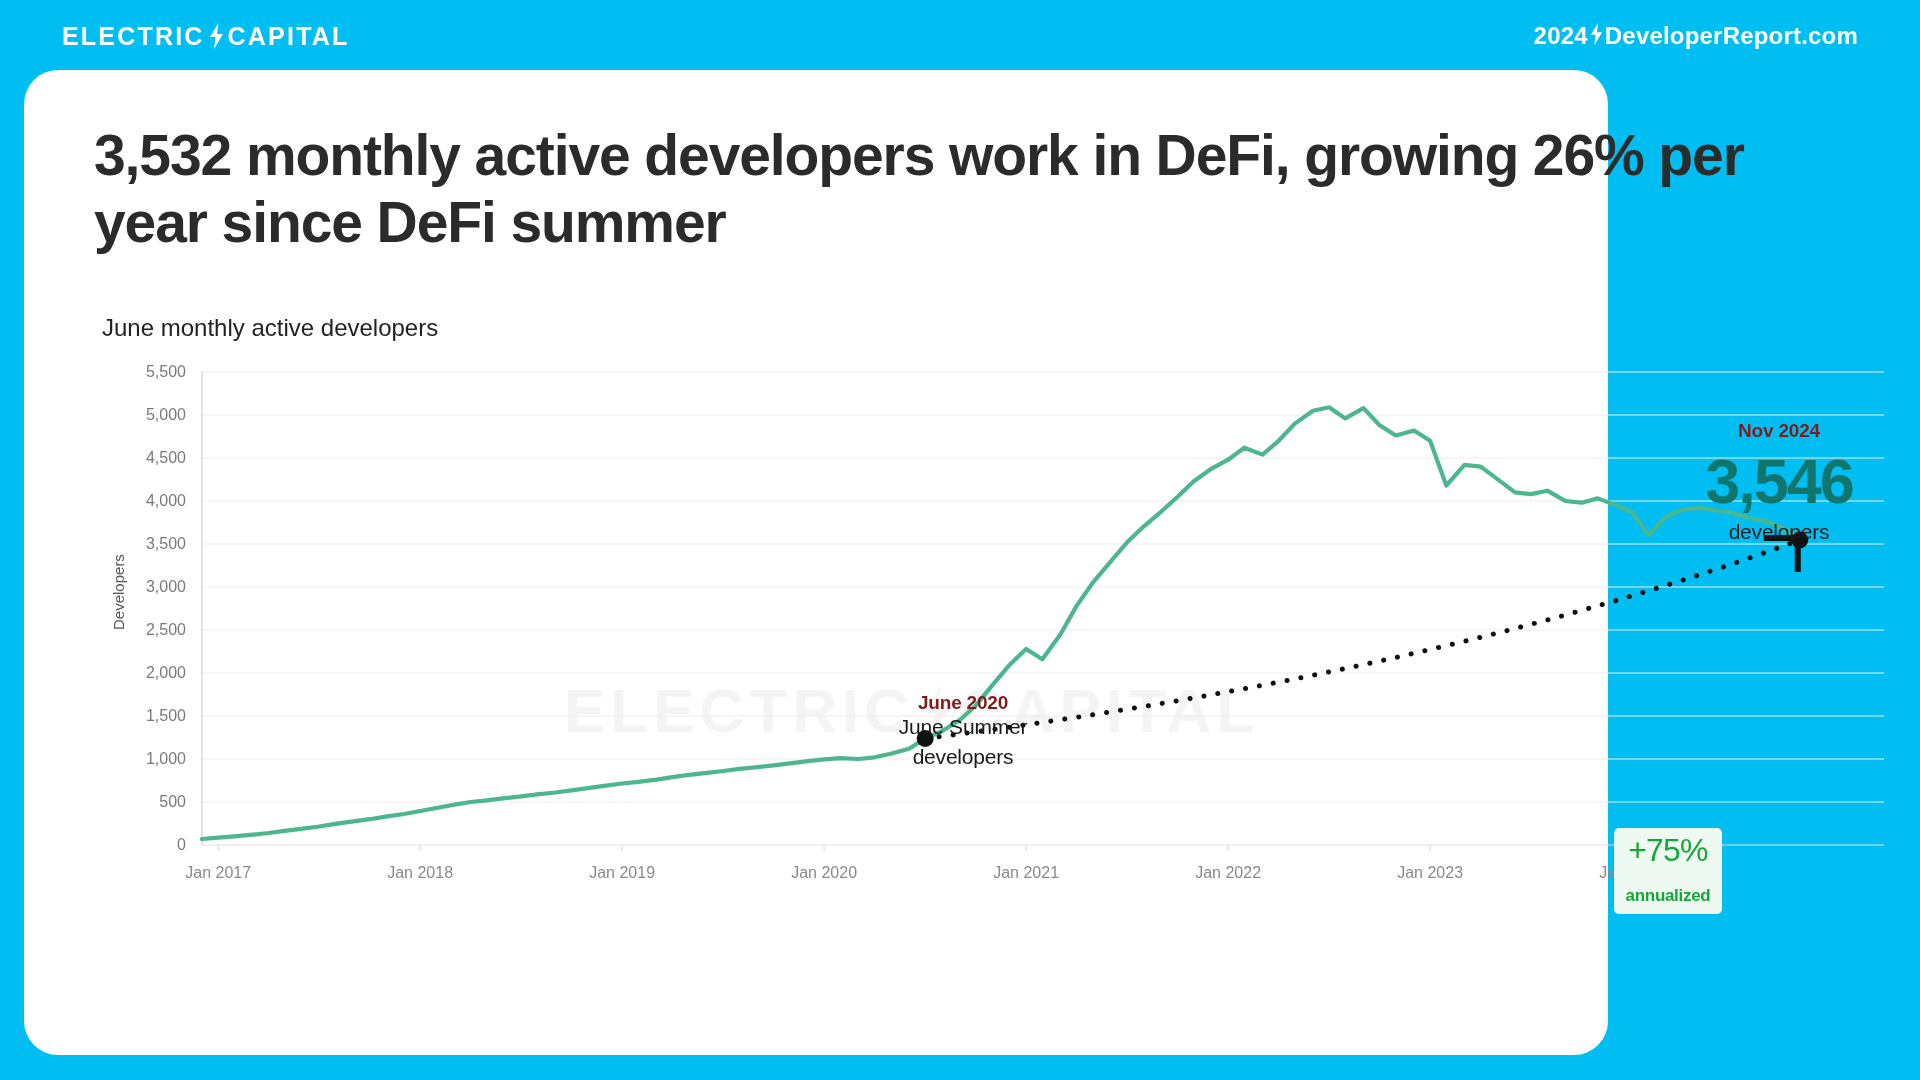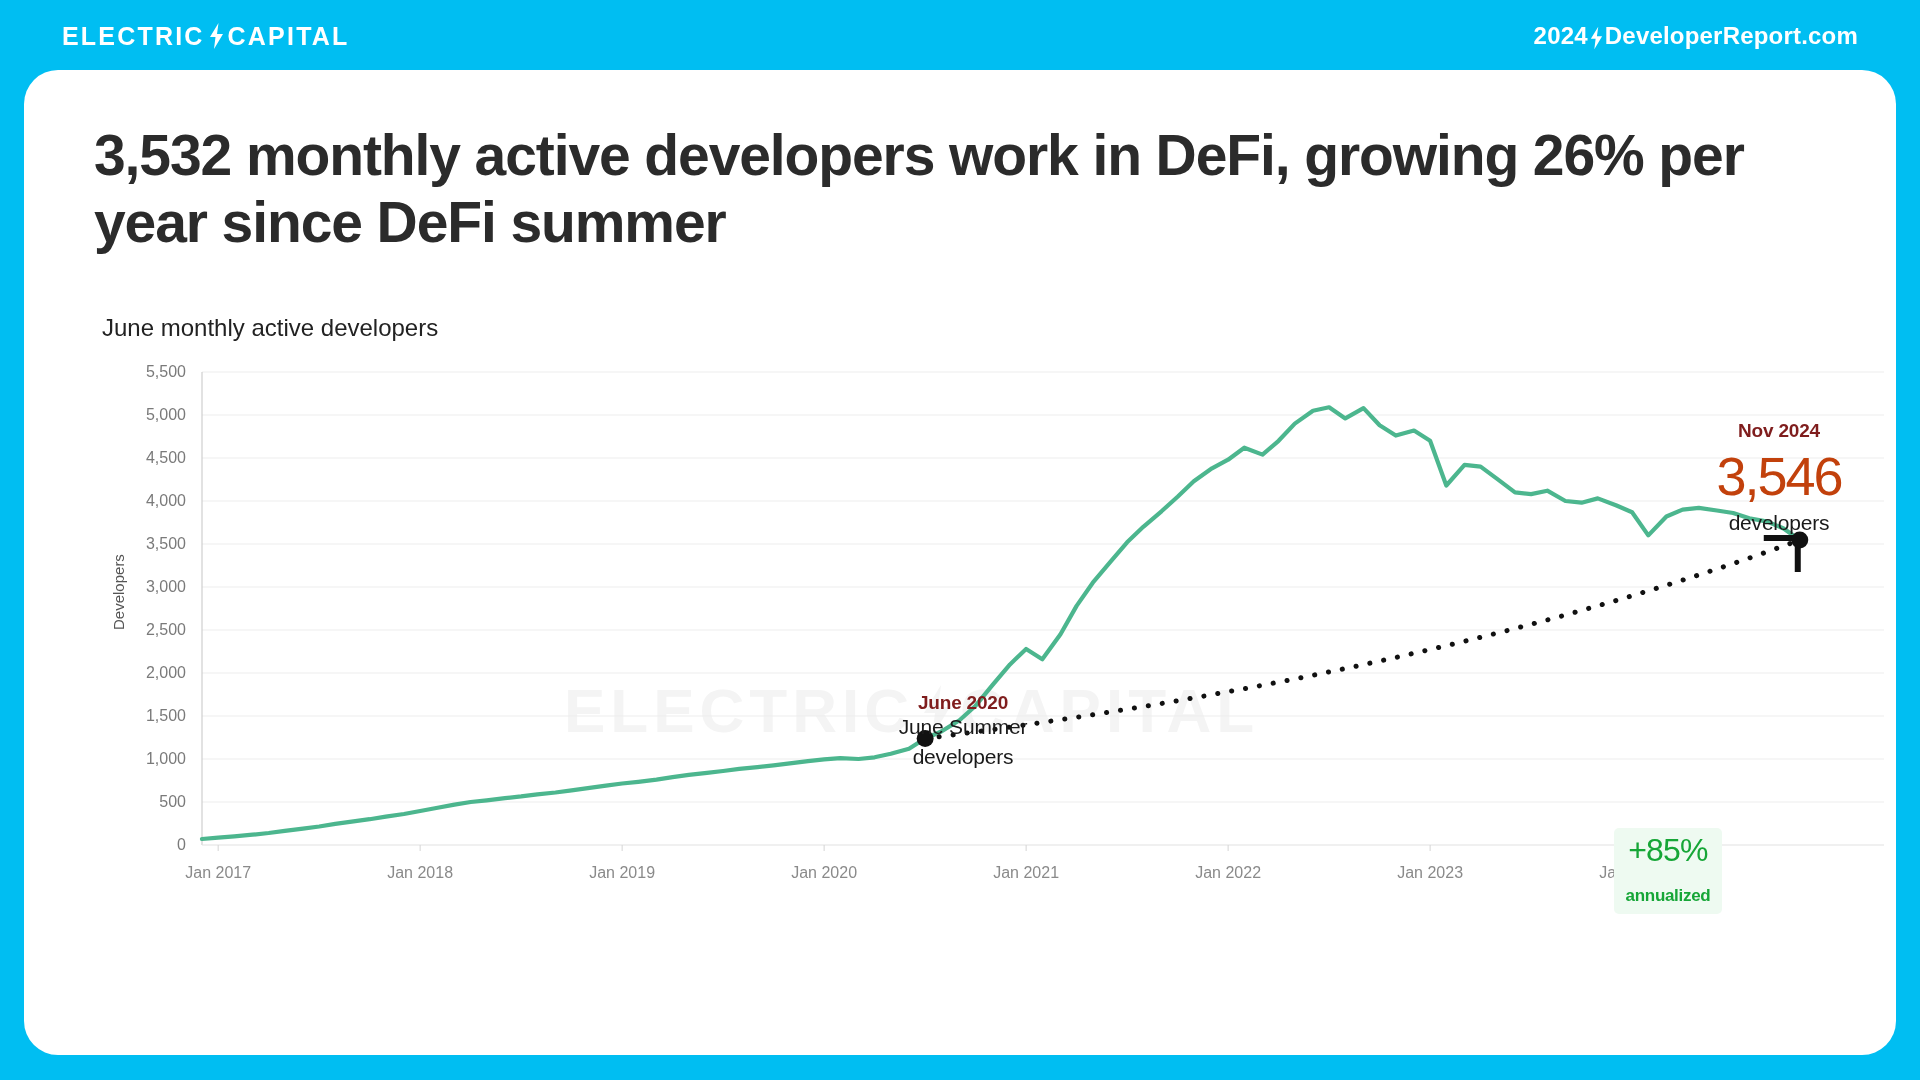--- a/index.html
+++ b/index.html
@@ -18,29 +18,29 @@
     display: flex; align-items: center; justify-content: space-between;
     padding: 0 62px;
   }
   .brand {
     display: flex; align-items: center;
     color: #ffffff; font-size: 25px; font-weight: 700;
     letter-spacing: 2.2px;
   }
   .brand .bolt { margin: 0 4px 0 4px; display: inline-flex; }
   .site {
-    display: flex; align-items: flex-end;
+    display: flex; align-items: flex-start;
     color: #ffffff; font-size: 24px; font-weight: 600; letter-spacing: .2px; margin-left: 14px;
   }
   .site .bolt { margin: 0 2px; display: inline-flex; }
 
   
   .card {
     position: absolute; left: 24px; top: 70px;
-    width: 1872px; height: 985px;
+    width: 1584px; height: 985px;
     background: #ffffff;
     border-radius: 34px;
   }
 
   
   .headline {
     position: absolute; left: 70px; top: 52px; width: 1740px;
     font-size: 57px; font-weight: 700; line-height: 1.18;
     color: #2b2b2b; letter-spacing: -1.1px;
   }
@@ -76,21 +76,21 @@
   }
   .anno-date {
     font-size: 19px; font-weight: 700; color: #7f1d1d;
     letter-spacing: -.2px;
   }
   .anno-sub {
     font-size: 21px; font-weight: 400; color: #1a1a1a;
     margin-top: 1px; letter-spacing: -.2px;
   }
   .anno-value {
-    font-size: 54px; font-weight: 400; color: #c2410c;
+    font-size: 63px; font-weight: 700; color: #0f766e;
     line-height: 1.05; letter-spacing: -2px; margin-top: 6px;
   }
   .anno-unit {
     font-size: 21px; font-weight: 400; color: #1a1a1a;
     margin-top: 6px; letter-spacing: -.2px;
   }
 
   
   .badge {
     position: absolute; left: 1590px; top: 758px;
@@ -220,18 +220,18 @@
       <div class="anno-unit">developers</div>
     </div>
 
     <div class="anno-right">
       <div class="anno-date">Nov 2024</div>
       <div class="anno-value">3,546</div>
       <div class="anno-unit">developers</div>
     </div>
 
     <div class="badge">
-      <div class="badge-big">+85%</div>
+      <div class="badge-big">+75%</div>
       <div class="badge-small">annualized</div>
     </div>
 
   </div>
 </div>
 
 </body></html>

